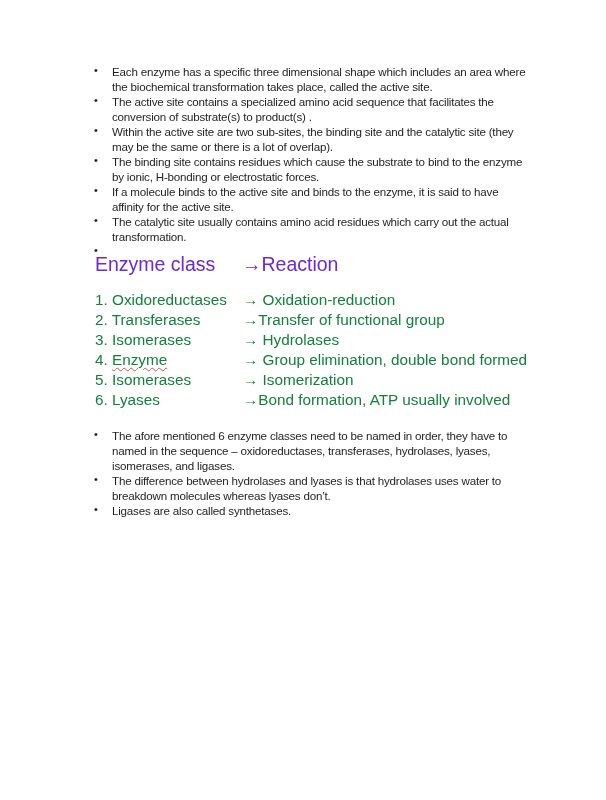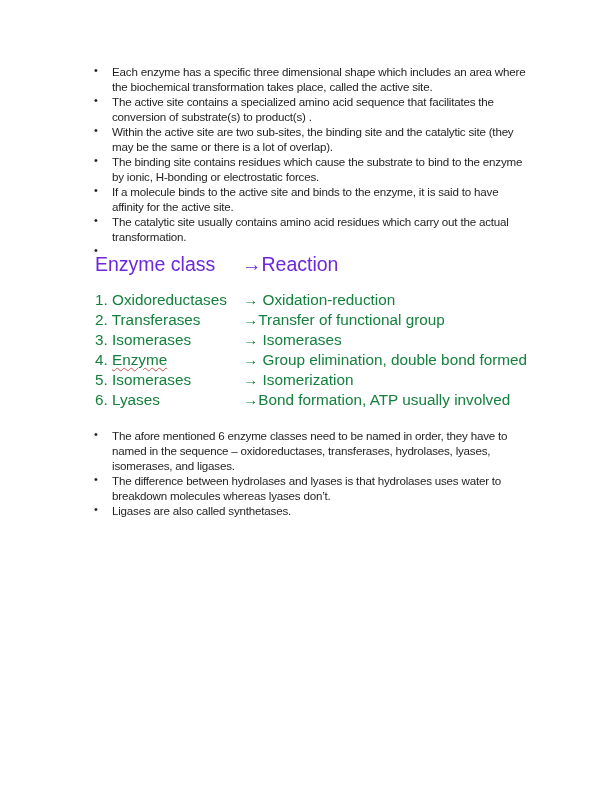--- a/index.html
+++ b/index.html
@@ -114,21 +114,21 @@
     <div class="trow">
       <span class="tleft"><span>1.</span> <span>Oxidoreductases</span></span>
       <span class="tright">→ Oxidation-reduction</span>
     </div>
     <div class="trow">
       <span class="tleft"><span>2.</span> <span>Transferases</span></span>
       <span class="tright">→Transfer of functional group</span>
     </div>
     <div class="trow">
       <span class="tleft"><span>3.</span> <span>Isomerases</span></span>
-      <span class="tright">→ Isomerases</span>
+      <span class="tright">→ Hydrolases</span>
     </div>
     <div class="trow">
       <span class="tleft"><span>4.</span> <span class="misspelled">Enzyme</span></span>
       <span class="tright">→ Group elimination, double bond formed</span>
     </div>
     <div class="trow">
       <span class="tleft"><span>5.</span> <span>Isomerases</span></span>
       <span class="tright">→ Isomerization</span>
     </div>
     <div class="trow">

